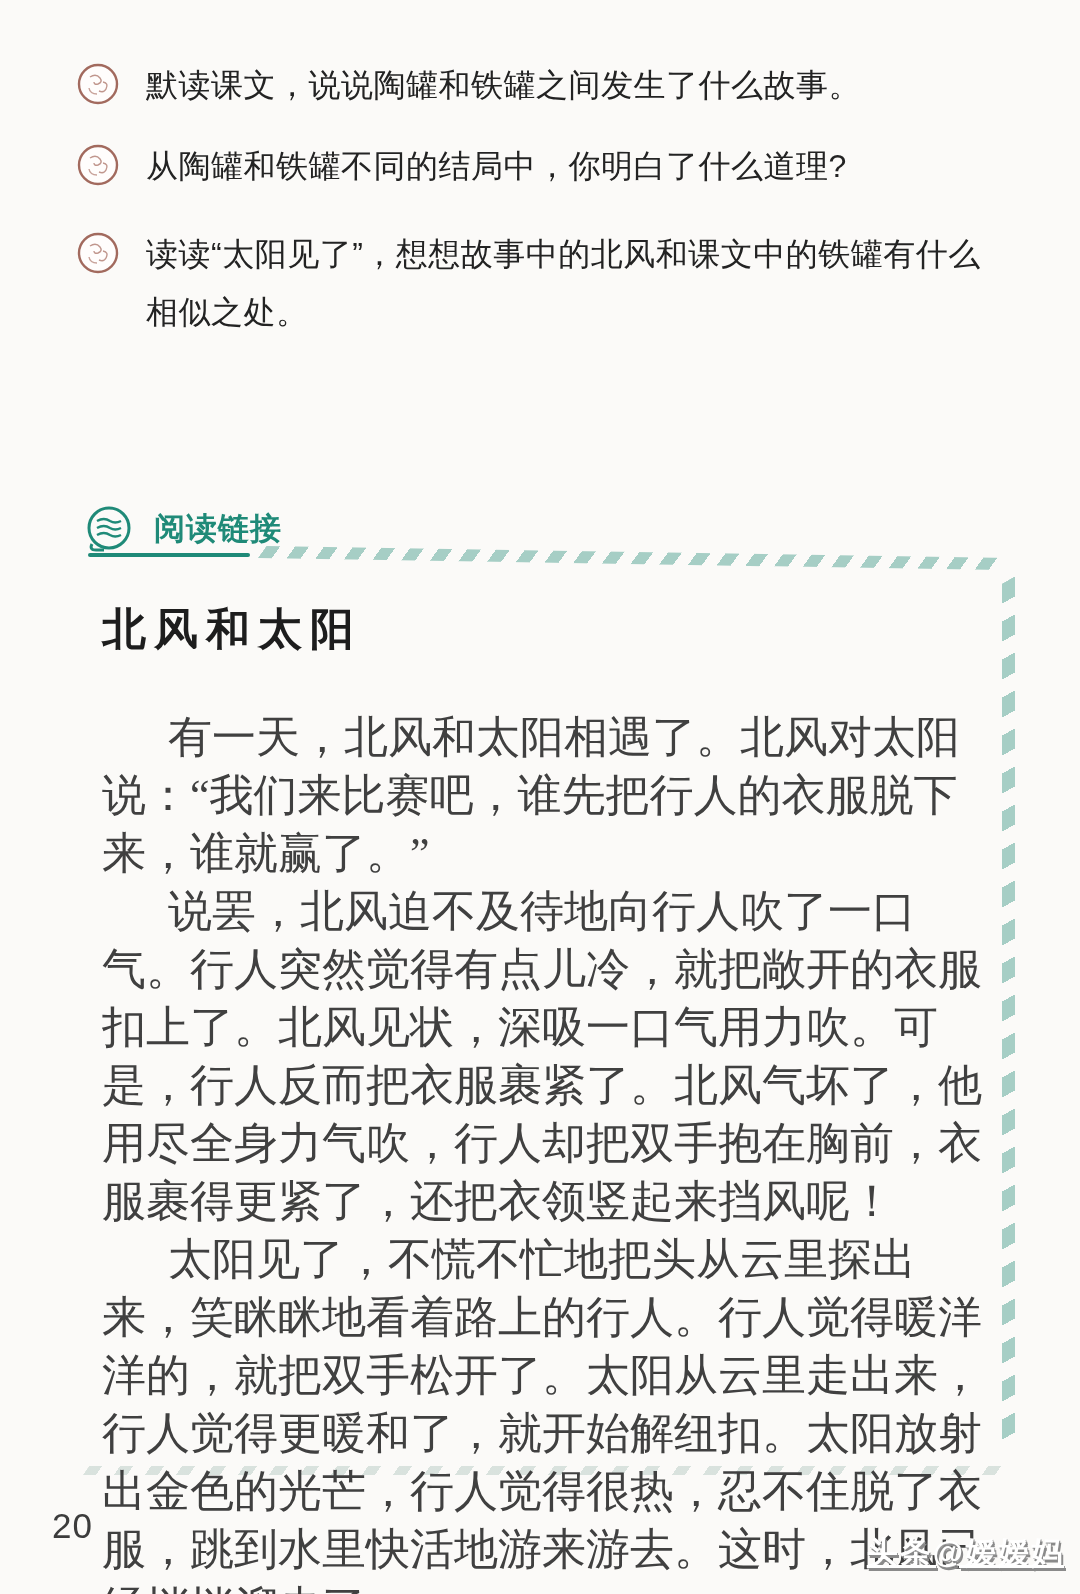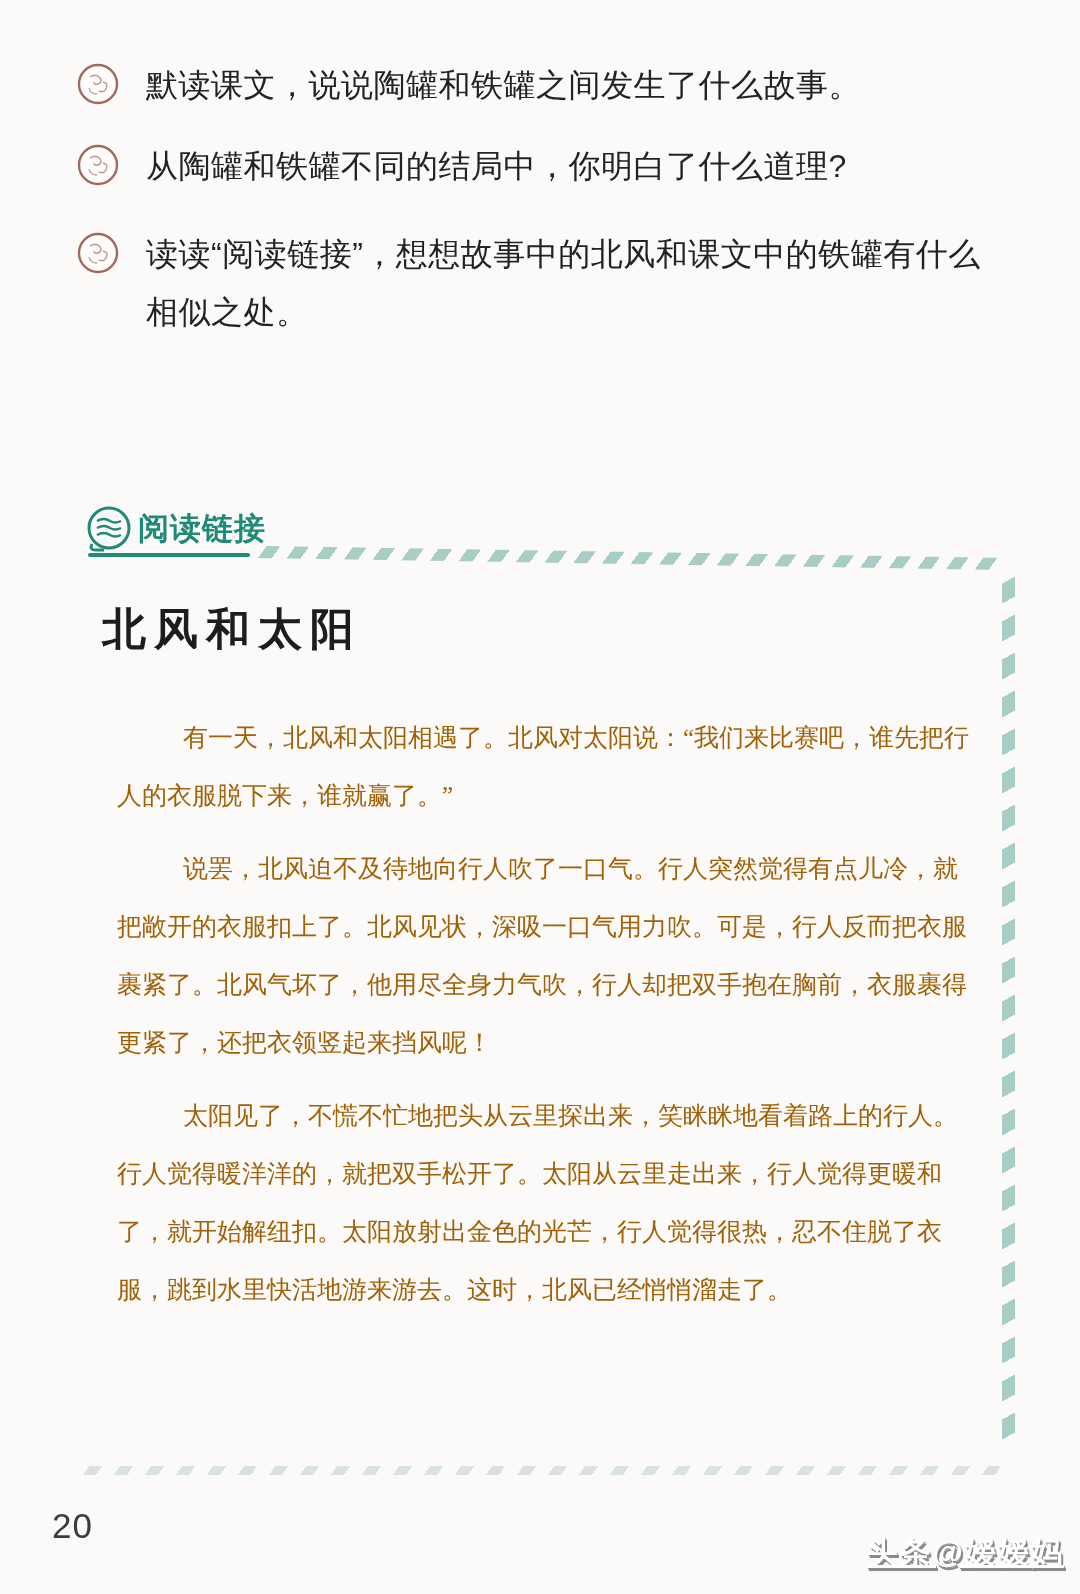--- a/index.html
+++ b/index.html
@@ -28,21 +28,21 @@
     letter-spacing:.5px;
     color:#232323;
   }
   .q-row:nth-child(1){margin-bottom:23px;}
   .q-row:nth-child(2){margin-bottom:30px;}
   .q-row:nth-child(3){margin-bottom:28px;}
 
   
   .rl-header{
     position:absolute;top:504px;left:84px;
-    display:flex;align-items:center;gap:4px;z-index:3;
+    display:flex;align-items:center;gap:20px;z-index:3;
   }
   .rl-icon{width:50px;height:50px;display:block;}
   .rl-label{
     font-size:31px;font-weight:bold;color:#1f8a78;
     letter-spacing:1px;line-height:50px;
   }
   .rl-underline{
     position:absolute;top:553px;left:88px;width:162px;height:4px;
     background:#1f8a78;border-radius:2px;z-index:2;
   }
@@ -70,25 +70,25 @@
     position:absolute;top:600px;left:102px;width:894px;
   }
   .story-title{
     margin:0 0 50px 0;
     font-family:"Liberation Serif","DejaVu Serif",serif;
     font-weight:600;
     font-size:44px;letter-spacing:8px;
     color:#1d1d1d;
   }
   .story p.para{
-    margin:15px;
+    margin:0;
     font-family:"Liberation Serif","DejaVu Serif",serif;
-    font-size:25px;line-height:58px;
+    font-size:44px;line-height:58px;
     text-indent:66px;
-    color:#a16207;
+    color:#404040;
     letter-spacing:0;
   }
   .attribution{
     margin:10px 0 0 0;
     text-align:right;
     padding-right:34px;
     font-family:"Liberation Serif","DejaVu Serif",serif;
     font-style:italic;
     font-size:30px;line-height:52px;
     color:#222;
@@ -141,21 +141,21 @@
 
     <div class="q-row">
       <span class="q-icon">
         <svg viewBox="0 0 44 44" width="44" height="44">
           <circle cx="22" cy="22" r="19" fill="#fffdfc" stroke="#a26a5e" stroke-width="2.4"></circle>
           <path d="M14 15 q6 -4 10 1 q3 4 -2 6 q-4 1 -4 -2" fill="none" stroke="#b07c70" stroke-width="1.4" opacity=".8"></path>
           <path d="M27 20 q6 1 3 7 q-2 4 -7 2" fill="none" stroke="#b07c70" stroke-width="1.4" opacity=".8"></path>
           <path d="M13 26 q1 6 8 6" fill="none" stroke="#b07c70" stroke-width="1.4" opacity=".7"></path>
         </svg>
       </span>
-      <p class="q-text">读读“阅读链接”，想想故事中的北风和课文中的铁罐有什么相似之处。</p>
+      <p class="q-text">读读“太阳见了”，想想故事中的北风和课文中的铁罐有什么相似之处。</p>
     </div>
 
   </section>
 
   <div class="rl-header">
     <span class="rl-icon">
       <svg viewBox="0 0 50 50" width="50" height="50">
         <circle cx="25" cy="24" r="20" fill="#fbfaf8" stroke="#1f8a78" stroke-width="3"></circle>
         <path d="M13 17 q7 -4 13 0 q5 3 11 0" fill="none" stroke="#1f8a78" stroke-width="2.4"></path>
         <path d="M13 24 q7 -4 13 0 q5 3 11 0" fill="none" stroke="#1f8a78" stroke-width="2.4"></path>

